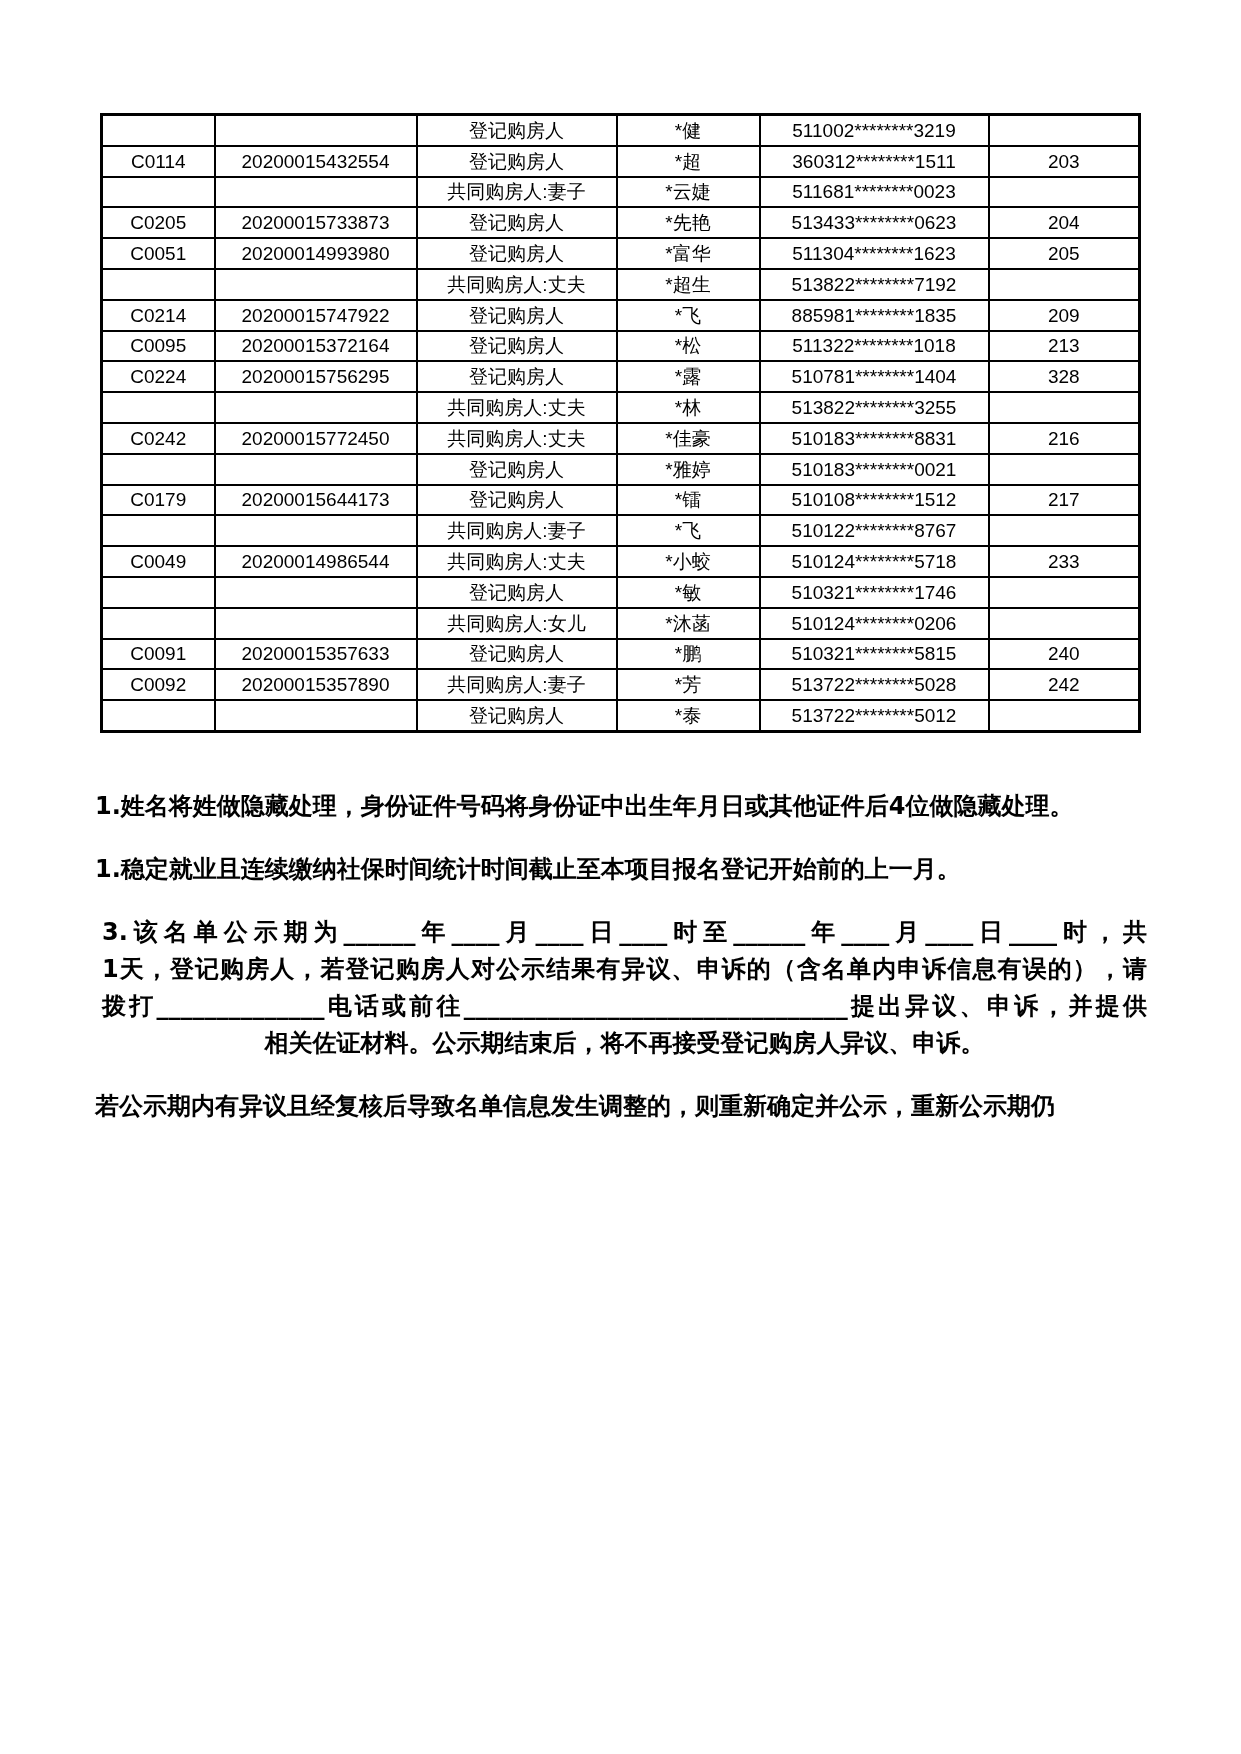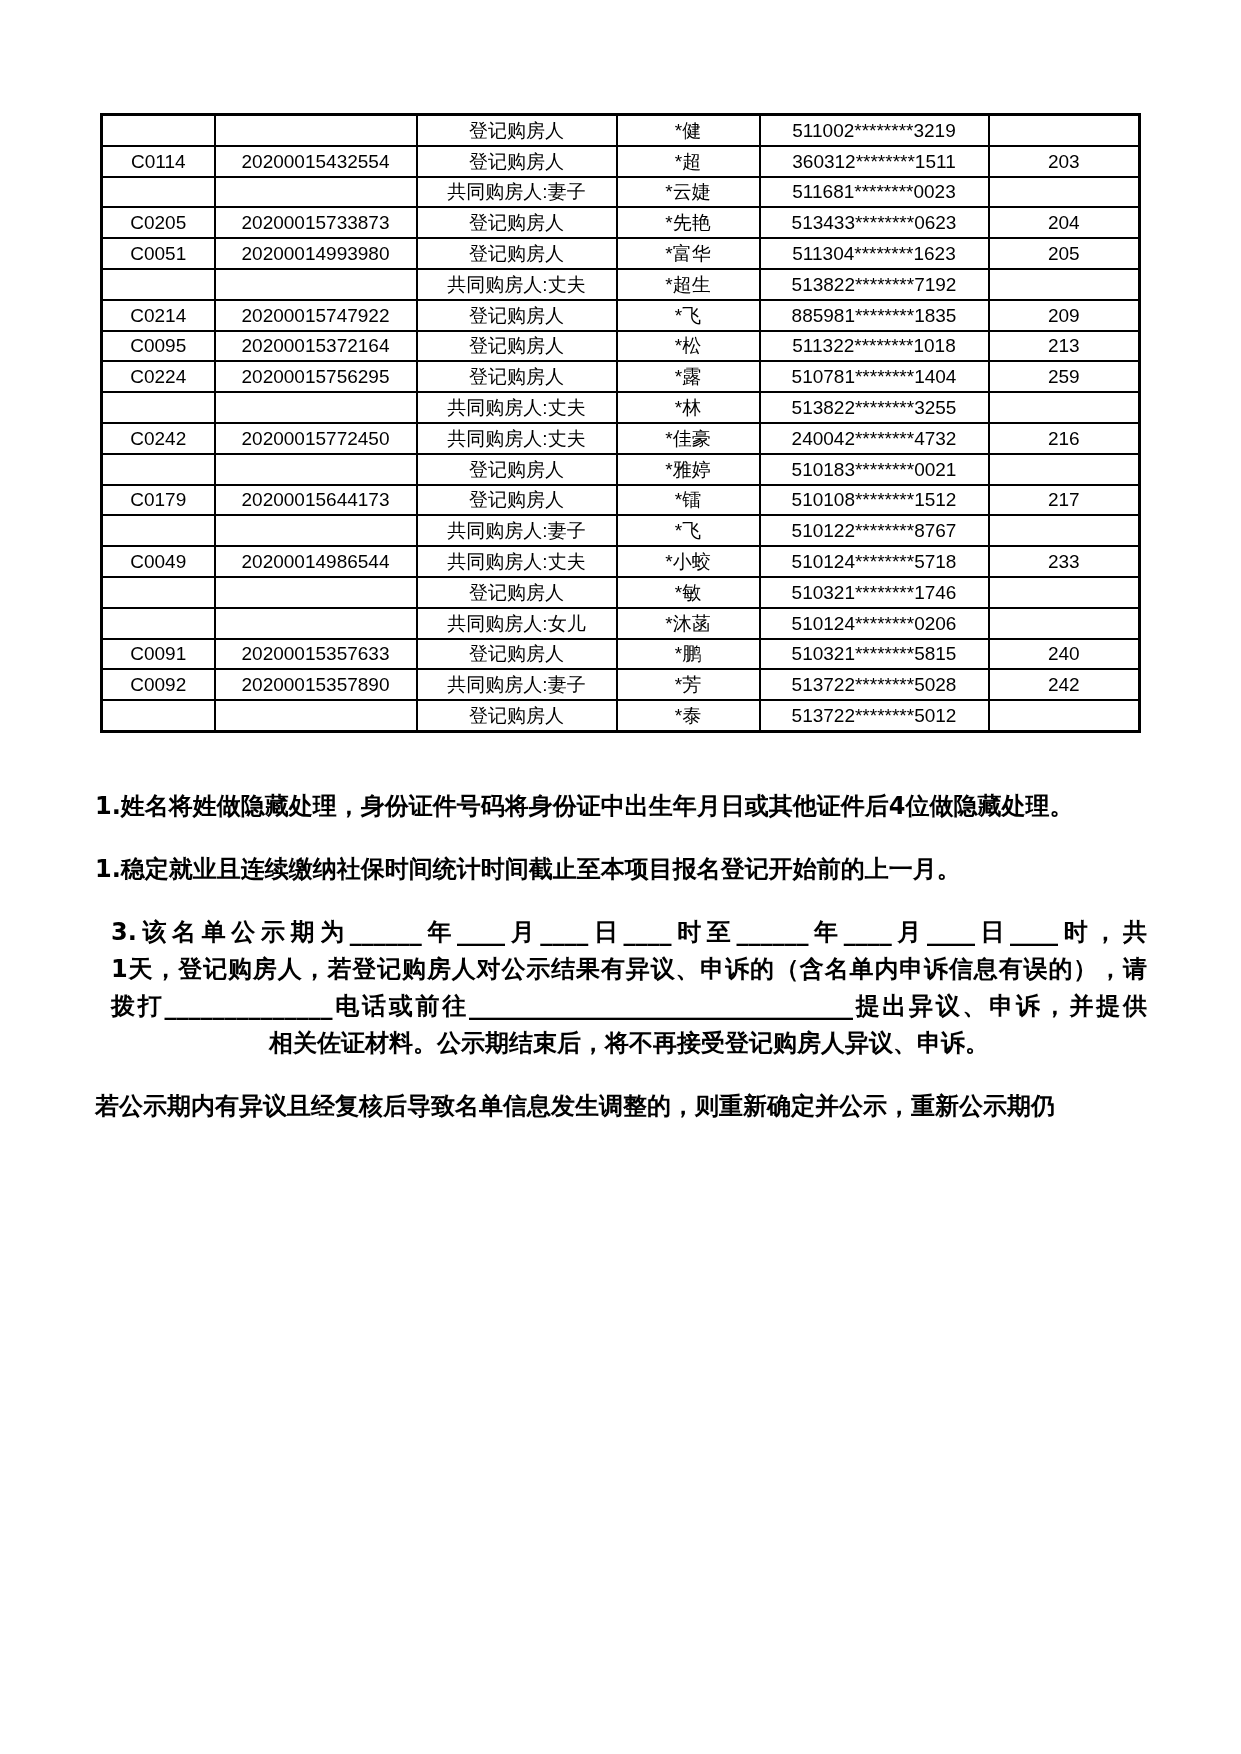--- a/index.html
+++ b/index.html
@@ -37,21 +37,21 @@
     position:absolute;
     left:95px;
     top:788px;
     width:1052px;
     font-weight:bold;
     font-size:24px;
     line-height:37px;
     font-family:"DejaVu Sans",sans-serif;
   }
   .notes p{margin:0 0 26px 0;}
-  .para3{margin:0 0 26px 16px;}
+  .para3{margin:0 0 26px 7px;}
   .para3 .jline{
     text-align:justify;
     text-align-last:justify;
   }
   .para3 .lastline{text-align:center;}
 </style>
 </head>
 <body>
 
 <div class="page">
@@ -129,36 +129,36 @@
           <td>*松</td>
           <td>511322********1018</td>
           <td>213</td>
         </tr>
         <tr>
           <td>C0224</td>
           <td>20200015756295</td>
           <td>登记购房人</td>
           <td>*露</td>
           <td>510781********1404</td>
-          <td>259</td>
+          <td>328</td>
         </tr>
         <tr>
           <td></td>
           <td></td>
           <td>共同购房人:丈夫</td>
           <td>*林</td>
           <td>513822********3255</td>
           <td></td>
         </tr>
         <tr>
           <td>C0242</td>
           <td>20200015772450</td>
           <td>共同购房人:丈夫</td>
           <td>*佳豪</td>
-          <td>240042********4732</td>
+          <td>510183********8831</td>
           <td>216</td>
         </tr>
         <tr>
           <td></td>
           <td></td>
           <td>登记购房人</td>
           <td>*雅婷</td>
           <td>510183********0021</td>
           <td></td>
         </tr>

